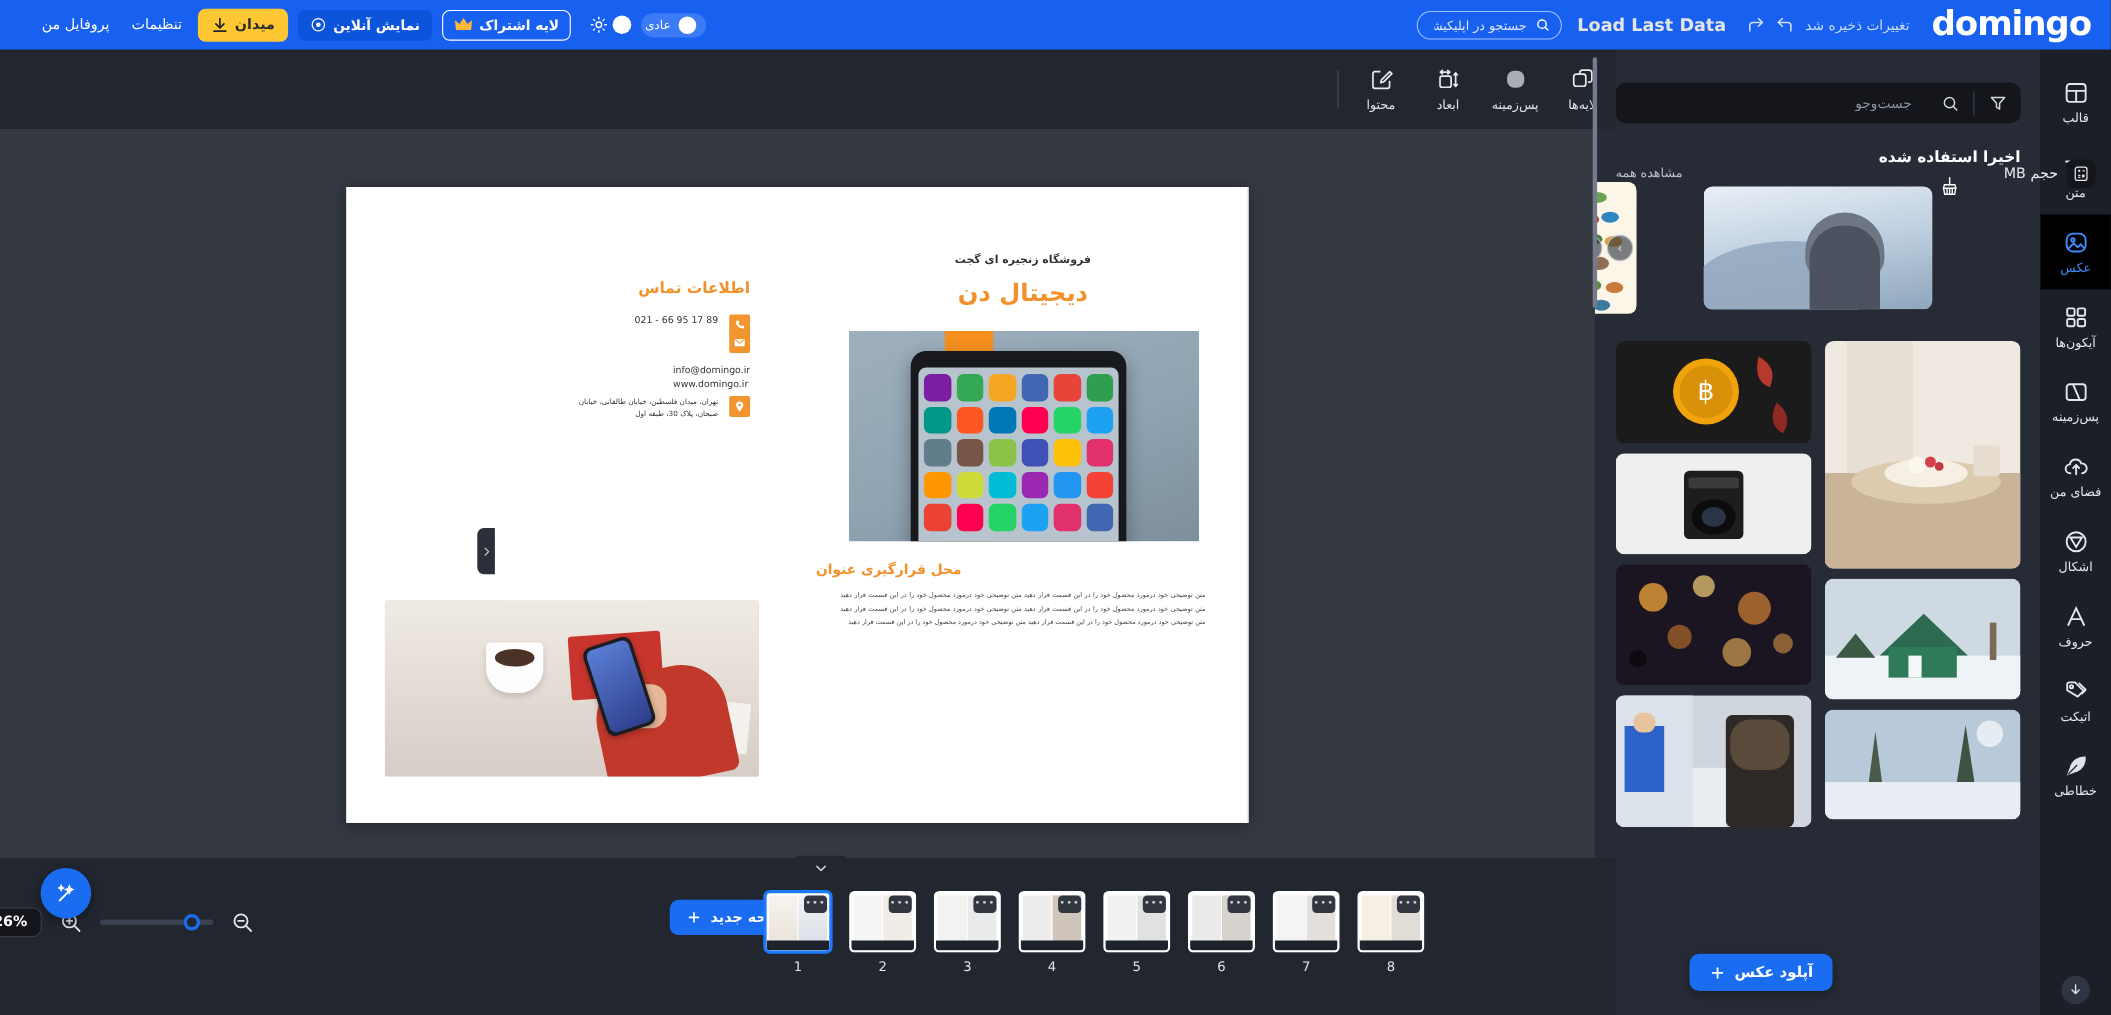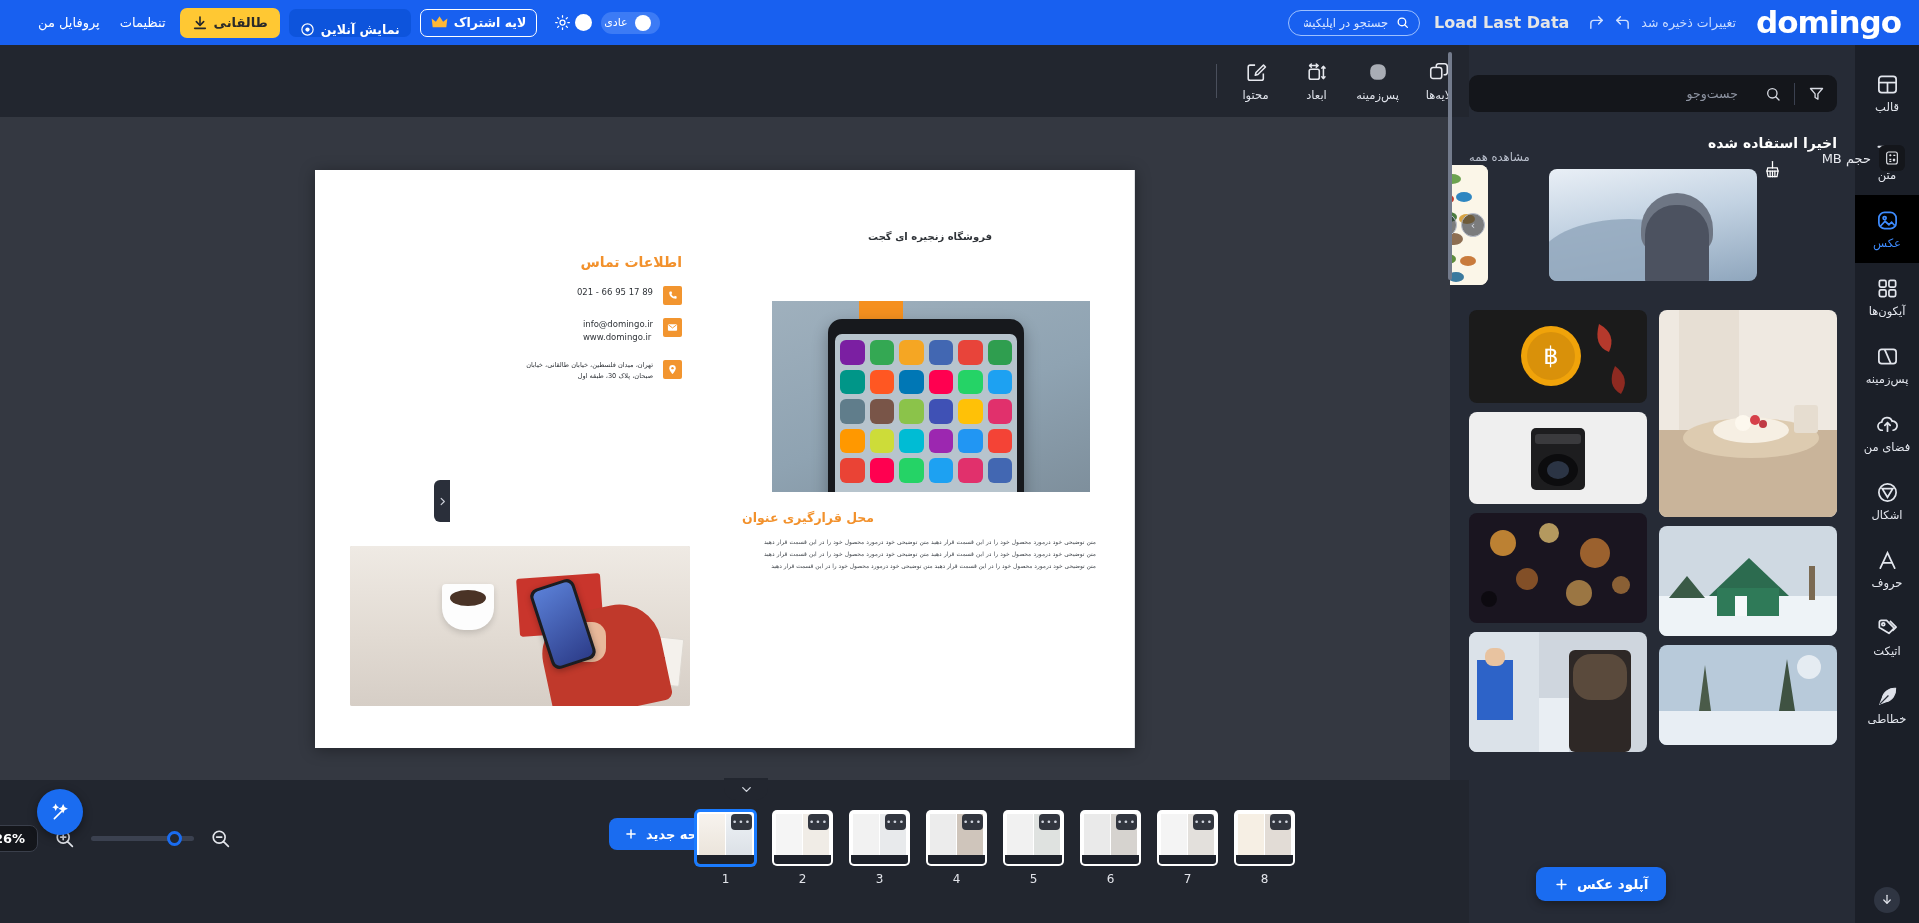--- a/index.html
+++ b/index.html
@@ -59,21 +59,21 @@
   .theme-toggle { display: flex; align-items: center; gap: 5px; margin: 0 9px; cursor: pointer; }
   .theme-toggle .dot { width: 17px; height: 17px; border-radius: 50%; background: #fff; }
 
   .btn-sub {
     display: flex; align-items: center; gap: 6px;
     border: 1px solid #ffffff; border-radius: 7px;
     height: 28px; padding: 0 10px; margin: 0 9px; cursor: pointer;
   }
   .btn-sub .lbl { color: #fff; font-size: 12.5px; font-weight: 600; }
   .btn-online {
-    display: flex; align-items: flex-end; gap: 6px;
+    display: flex; align-items: center; gap: 6px;
     background: #0d54dc; border-radius: 7px;
     height: 28px; padding: 0 11px; margin-left: 9px; cursor: pointer;
   }
   .btn-online .lbl { color: #fff; font-size: 12.5px; font-weight: 600; }
   .btn-download {
     display: flex; align-items: center; gap: 6px;
     background: #ffc833; border-radius: 7px;
     height: 30px; padding: 0 12px; margin-left: 14px; cursor: pointer;
   }
   .btn-download .lbl { color: #2a2a2a; font-size: 13px; font-weight: 700; }
@@ -355,21 +355,21 @@
     <span class="lbl">نمایش آنلاین</span>
     <span>
       <svg width="15" height="15" viewBox="0 0 24 24" fill="none" stroke="#ffffff" stroke-width="1.9">
           <circle cx="12" cy="12" r="9"></circle>
           <circle cx="12" cy="12" r="3.4" fill="#fff" stroke="none"></circle>
         </svg>
     </span>
   </div>
 
   <div class="btn-download">
-    <span class="lbl">طالقانی</span>
+    <span class="lbl">میدان</span>
     <span>
       <svg width="16" height="16" viewBox="0 0 24 24" fill="none" stroke="#23262b" stroke-width="2.4" stroke-linecap="round" stroke-linejoin="round">
           <path d="M12 3v11"></path>
           <polyline points="6.5 10 12 15.5 17.5 10"></polyline>
           <path d="M4 20h16"></path>
         </svg>
     </span>
   </div>
 
   <div class="topnav-link">تنظیمات</div>
@@ -416,20 +416,21 @@
     <span class="cap">محتوا</span>
   </div>
   <div class="ltool-sep"></div>
 </div>
 
 <div class="canvas-wrap">
   <div class="spread">
 
     <div class="pg pg-right">
       <div class="rt-sub">فروشگاه زنجیره ای گجت</div>
+      <div class="rt-title">دیجیتال دن</div>
       <div class="rt-photo">
         <div class="sky"></div>
         <div class="ob1"></div>
         <div class="ob2"></div>
         <div class="rt-phone">
           <div class="scr">
             <div class="rt-grid">
               <i style="background:#2f9e4f"></i>
                 <i style="background:#e8443a"></i>
                 <i style="background:#4267b2"></i>
@@ -471,21 +472,21 @@
     <div class="pg pg-left">
       <div class="contact-h">اطلاعات تماس</div>
       <div class="crow" style="right:44px; top:116px;">
         <span class="cico">
           <svg width="11" height="11" viewBox="0 0 24 24" fill="#fff">
               <path d="M6.6 3h3.2l1.6 4-2 1.5a12 12 0 0 0 6.1 6.1l1.5-2 4 1.6v3.2c0 1-.8 1.8-1.8 1.6C10.4 18.2 5.8 13.6 5 7.4 4.8 4.6 5.6 3 6.6 3z"></path>
             </svg>
         </span>
         <span class="ctxt">021 - 66 95 17 89</span>
       </div>
-      <div class="crow" style="right:44px; top:148px; flex-direction:row;">
+      <div class="crow" style="right:44px; top:132px; flex-direction:column;">
         <span class="cico">
           <svg width="11" height="11" viewBox="0 0 24 24" fill="#fff">
               <rect x="2" y="5" width="20" height="14" rx="2"></rect>
               <path d="M3 6l9 7 9-7" stroke="#f2952f" stroke-width="2" fill="none"></path>
             </svg>
         </span>
         <span>
           <span class="ctxt" style="display:block">info@domingo.ir</span>
           <span class="ctxt" style="display:block">www.domingo.ir</span>
         </span>

